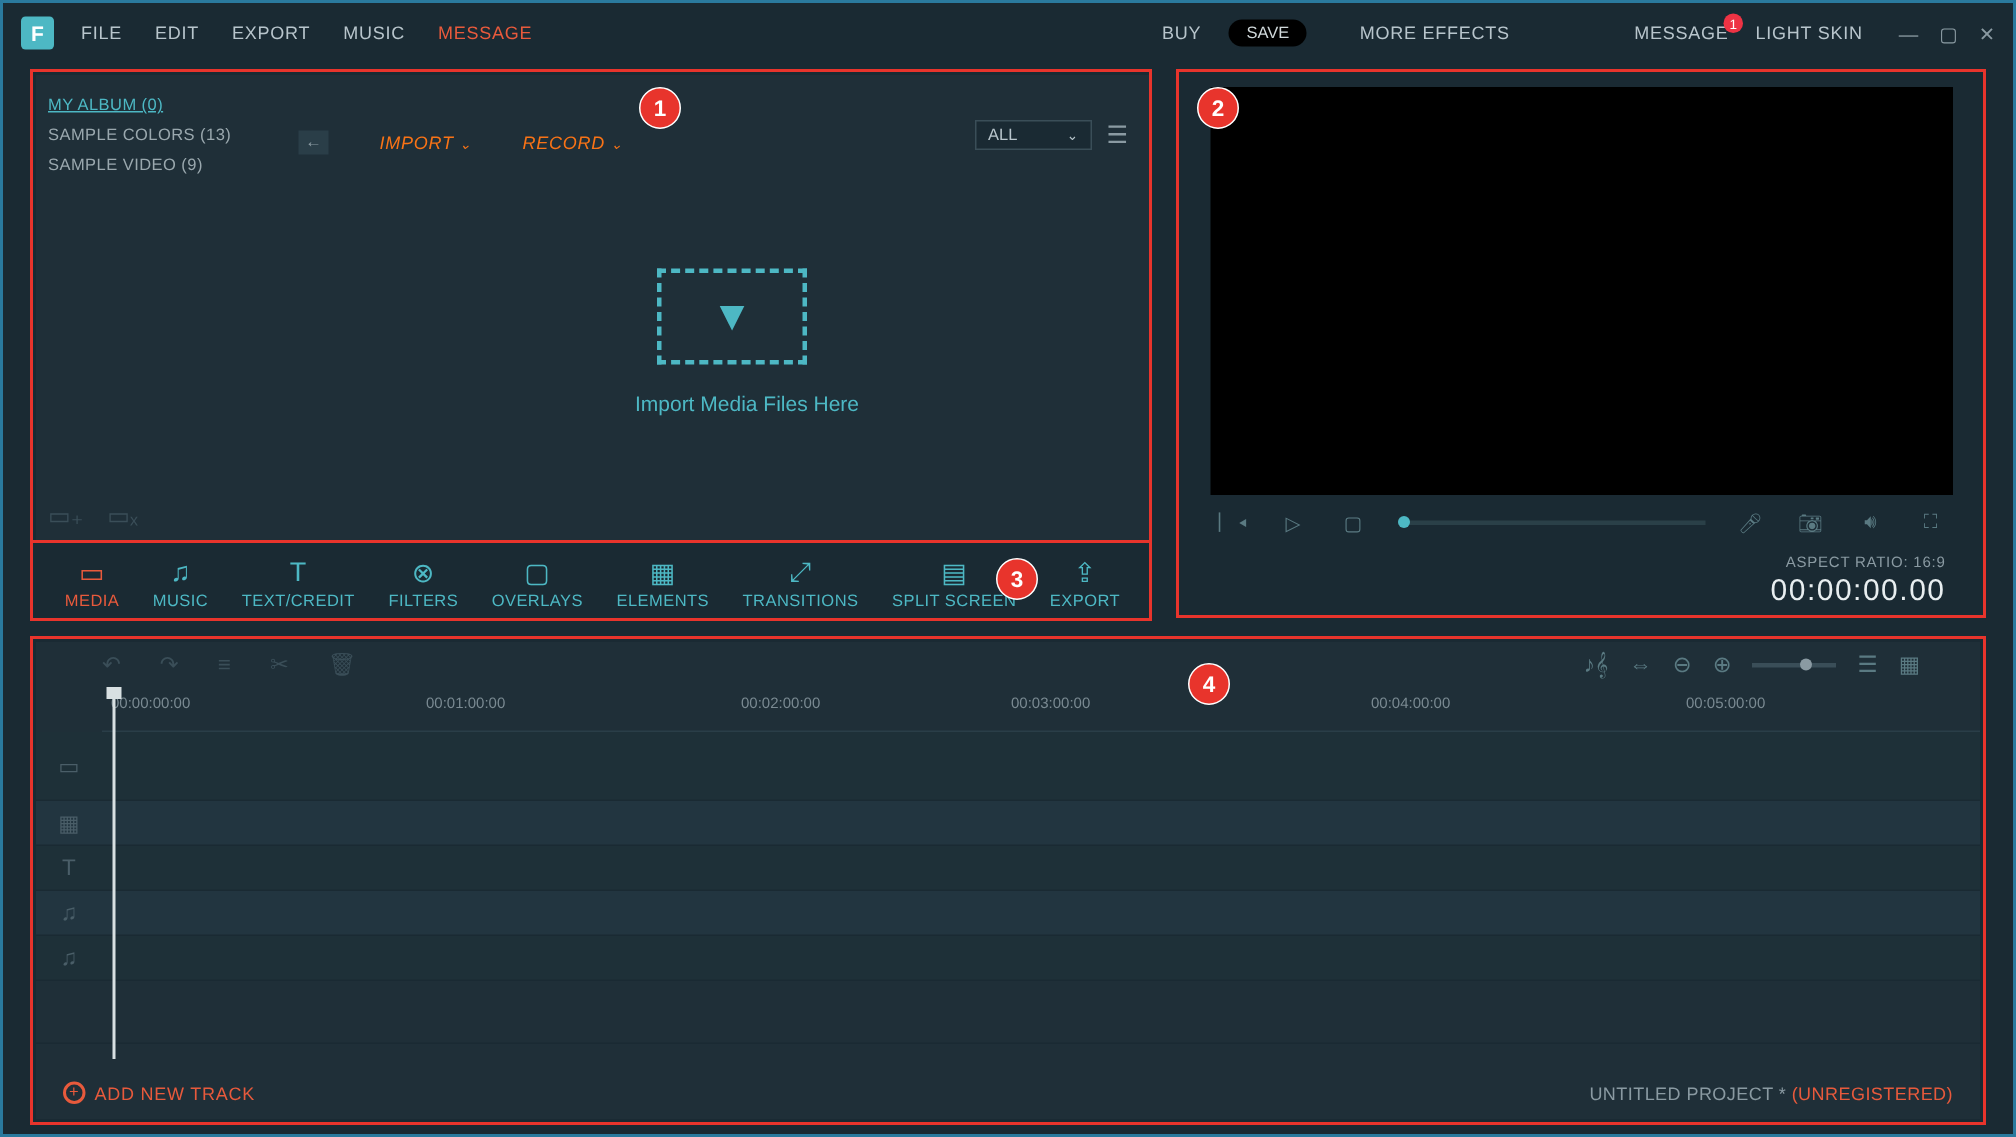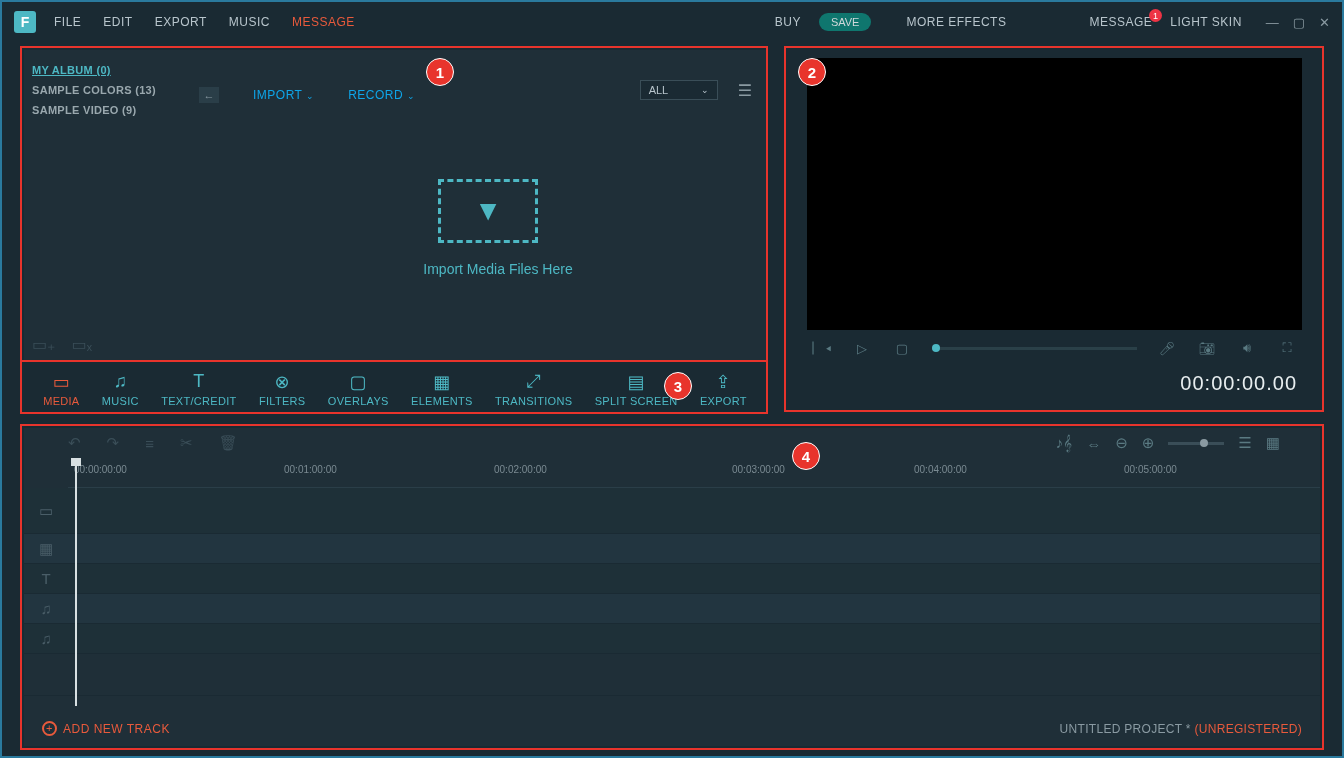--- a/index.html
+++ b/index.html
@@ -4,43 +4,43 @@
 <style>
 * { margin: 0; padding: 0; box-sizing: border-box; font-family: "Segoe UI", Arial, sans-serif; }
 body { background: #1a2a33; color: #b8c5cc; font-size: 12px; overflow: hidden; width: 1344px; height: 758px; border: 2px solid #2a7a9e; position: relative; }
 
 
 .top-bar { height: 40px; display: flex; align-items: center; padding: 0 12px; background: #1a2a33; }
 .logo { width: 22px; height: 22px; background: #4db8c4; color: #fff; display: flex; align-items: center; justify-content: center; font-weight: bold; border-radius: 3px; margin-right: 18px; font-size: 14px; }
 .menu-item { margin-right: 22px; color: #b8c5cc; font-size: 12px; cursor: pointer; letter-spacing: 0.5px; }
 .menu-item.register { color: #e85a3c; }
 .top-right { margin-left: auto; display: flex; align-items: center; gap: 18px; text-align: center; }
-.save-btn { background: #0f766e; color: #d0d8da; padding: 3px 12px; border-radius: 10px; font-size: 11px; }
+.save-btn { background: #000000; color: #d0d8da; padding: 3px 12px; border-radius: 10px; font-size: 11px; }
 .msg-rel { position: relative; padding-left: 48px; }
 .badge { position: absolute; top: -6px; right: -10px; background: #e34; color: #fff; border-radius: 50%; width: 13px; height: 13px; font-size: 9px; display: flex; align-items: center; justify-content: center; }
 .win-controls { display: flex; gap: 14px; font-size: 13px; color: #8a9aa2; margin-left: 6px; }
 
 
 .anno { border: 2px solid #e8342c; position: absolute; pointer-events: none; }
 .anno-num { width: 28px; height: 28px; background: #e8342c; color: #fff; border-radius: 50%; display: flex; align-items: center; justify-content: center; font-size: 15px; font-weight: bold; position: absolute; pointer-events: none; border: 1px solid #fff; }
 
 
 .lib-panel { position: absolute; left: 22px; top: 48px; width: 742px; height: 310px; background: #1f2f38; }
-.side-list { width: 175px; padding: 10px 8px; font-size: 11px; font-weight: bold; }
+.side-list { width: 175px; padding: 10px 8px; font-size: 11px; }
 .side-item { padding: 4px 0; color: #9aa8ae; letter-spacing: 0.3px; }
 .side-item.active { color: #4db8c4; text-decoration: underline; }
-.lib-top-right { margin-left: auto; display: flex; align-items: center; gap: 20px; margin-right: 14px; justify-content: space-between; }
+.lib-top-right { margin-left: auto; display: flex; align-items: center; gap: 10px; margin-right: 14px; justify-content: space-between; }
 .filter-select { background: #1a2a33; border: 1px solid #3a4e58; color: #b8c5cc; padding: 3px 8px; width: 78px; display: flex; align-items: center; justify-content: space-between; font-size: 11px; }
 .dropzone { position: absolute; left: 200px; top: 60px; right: 14px; bottom: 14px; display: flex; flex-direction: column; align-items: center; justify-content: center; gap: 18px; }
 .dz-box { width: 100px; height: 64px; border: 3px dashed #4db8c4; display: flex; align-items: center; justify-content: center; }
 .dz-arrow { color: #4db8c4; font-size: 28px; }
 .dz-text { color: #4db8c4; font-size: 14px; margin-left: 20px; }
 .lib-bottom-icons { position: absolute; left: 8px; bottom: 6px; display: flex; gap: 16px; color: #3a4e58; font-size: 16px; }
 .back-arrow { width: 20px; height: 16px; background: #2a3e48; display: flex; align-items: center; justify-content: center; font-size: 11px; color: #8a9aa2; }
-.import-drop { font-size: 12px; color: #0ea5e9; letter-spacing: 0.5px; }
+.import-drop { font-size: 12px; color: #f97316; letter-spacing: 0.5px; font-style: italic; }
 
 
 .preview-panel { position: absolute; left: 786px; top: 48px; width: 533px; height: 360px; background: #1a2a33; }
 .preview-video { width: 495px; height: 272px; background: #000; margin: 8px auto 0; }
 .preview-controls { display: flex; align-items: center; gap: 0; padding: 10px 14px; color: #5a7a82; }
 .pc-btn { width: 40px; text-align: center; font-size: 13px; cursor: pointer; }
 .pc-seek { flex: 1; height: 3px; background: #2a4048; margin: 0 10px; position: relative; }
 .pc-dot { width: 8px; height: 8px; background: #4db8c4; border-radius: 50%; position: absolute; left: 0; top: -3px; }
 .preview-info { text-align: right; padding: 4px 24px; }
 .aspect { font-size: 10px; color: #8a9aa2; letter-spacing: 0.5px; }
@@ -138,20 +138,21 @@
     <div class="pc-btn">▢</div>
     <div class="pc-seek">
         <div class="pc-dot"></div>
       </div>
     <div class="pc-btn">🎤︎</div>
     <div class="pc-btn">📷︎</div>
     <div class="pc-btn">🔊︎</div>
     <div class="pc-btn">⛶</div>
   </div>
   <div class="preview-info">
+    <div class="aspect">ASPECT RATIO: 16:9</div>
     <div class="timecode">00:00:00.00</div>
   </div>
 </div>
 
 <div class="tab-bar">
   <div class="tab-item active">
       <div class="tab-icon">▭</div>
       <div>MEDIA</div>
     </div>
   <div class="tab-item">
@@ -204,21 +205,21 @@
           <div class="zoom-dot"></div>
         </div>
       <span>☰</span>
       <span>▦</span>
     </div>
   </div>
   <div class="tl-ruler">
     <div class="tl-tick" style="left:6px">00:00:00:00</div>
     <div class="tl-tick" style="left:216px">00:01:00:00</div>
     <div class="tl-tick" style="left:426px">00:02:00:00</div>
-    <div class="tl-tick" style="left:664px">00:03:00:00</div>
+    <div class="tl-tick" style="left:606px">00:03:00:00</div>
     <div class="tl-tick" style="left:846px">00:04:00:00</div>
     <div class="tl-tick" style="left:1056px">00:05:00:00</div>
   </div>
   <div class="tl-tracks">
     <div class="tl-track" style="height:46px">
         <div class="tl-track-icon">▭</div>
       </div>
     <div class="tl-track">
         <div class="tl-track-icon">▦</div>
       </div>

